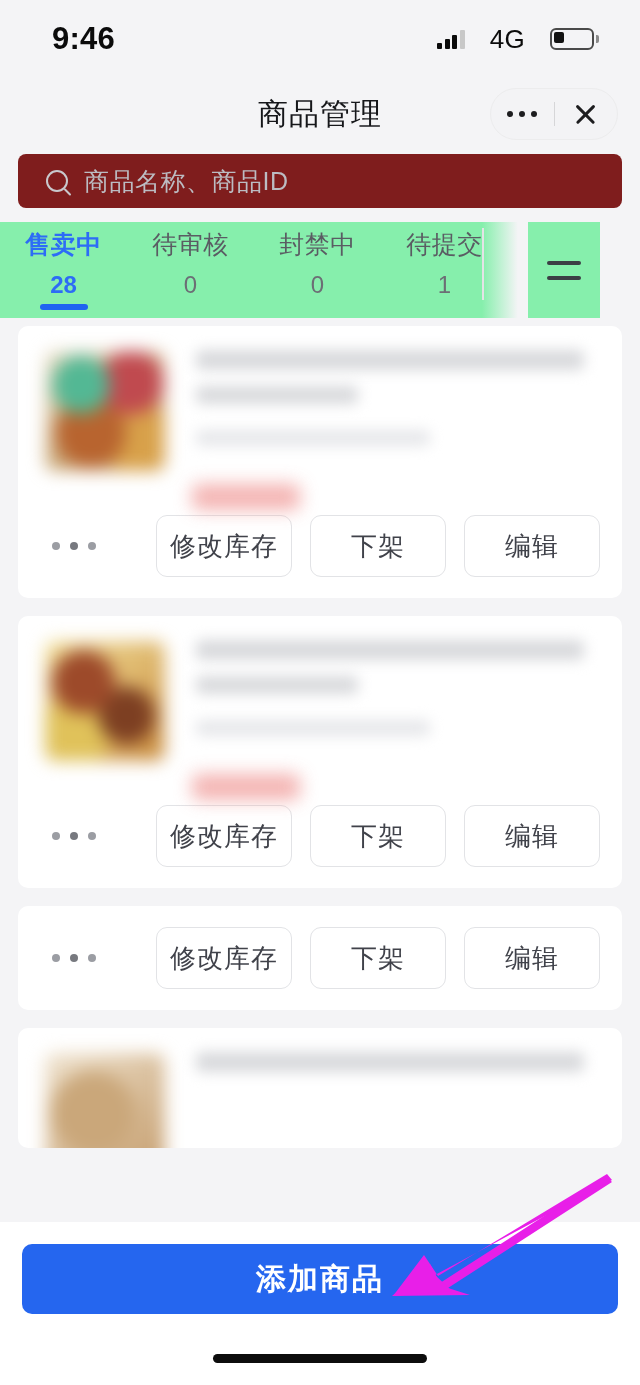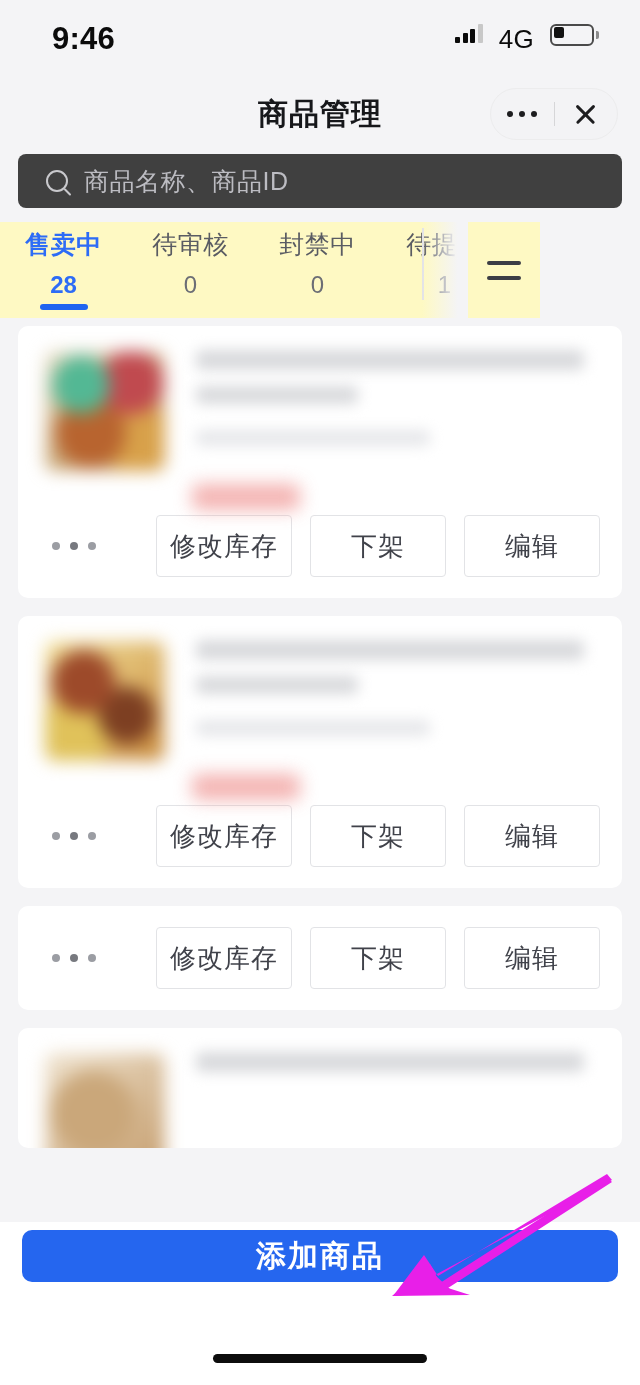--- a/index.html
+++ b/index.html
@@ -22,21 +22,21 @@
     width: 640px; height: 78px;
     display: flex; align-items: center;
     justify-content: space-between;
     padding: 0 46px 0 52px;
     background: #f4f4f6;
   }
   .clock {
     font-size: 31px; font-weight: 600;
     color: #0b0b0b; letter-spacing: .2px;
   }
-  .status-right { display: flex; align-items: flex-start; gap: 16px; }
+  .status-right { display: flex; align-items: center; gap: 25px; }
   .signal-dots { display: flex; align-items: flex-end; gap: 2.5px; height: 19px; }
   .signal-dots i {
     display: block; width: 5px; background: #0b0b0b;
     border-radius: 1px;
   }
   .sd1 { height: 6px; }
   .sd2 { height: 10px; }
   .sd3 { height: 14px; }
   .sd4 { height: 19px; background: #c8c8c8 !important; }
   .netlabel { font-size: 26px; font-weight: 500; color: #0b0b0b; letter-spacing: .3px; }
@@ -58,21 +58,21 @@
 
   
   .navbar {
     position: absolute; top: 78px; left: 0;
     width: 640px; height: 73px;
     background: #f4f4f6;
   }
   .nav-title {
     position: absolute; left: 0; right: 0; top: 16px;
     text-align: center;
-    font-size: 30px; font-weight: 700; color: #16171a;
+    font-size: 30px; font-weight: 400; color: #16171a;
     letter-spacing: 1px;
   }
   .capsule {
     position: absolute; right: 22px; top: 10px;
     width: 128px; height: 52px;
     background: #f3f3f5;
     border: 1px solid #ececed;
     border-radius: 26px;
     display: flex; align-items: center;
   }
@@ -93,43 +93,43 @@
     position: absolute; width: 25px; height: 2.6px;
     background: #1d1d1f; border-radius: 2px;
   }
   .capsule-close i:first-child { transform: rotate(45deg); }
   .capsule-close i:last-child  { transform: rotate(-45deg); }
 
   
   .searchwrap {
     position: absolute; top: 154px; left: 18px;
     width: 604px; height: 54px;
-    background: #404040; border-radius: 8px;
+    background: #7f1d1d; border-radius: 8px;
     display: flex; align-items: center; padding: 0 0 0 28px;
   }
   .mag {
     width: 22px; height: 22px; border-radius: 50%;
     border: 2px solid #c9c9cd; position: relative; flex: none;
   }
   .mag::after {
     content: ""; position: absolute;
     right: -6px; bottom: -3px;
     width: 9px; height: 2px; background: #c9c9cd;
     border-radius: 2px; transform: rotate(45deg);
   }
   .search-ph {
     margin-left: 16px; font-size: 25px; color: #bcbcc2;
     letter-spacing: .5px;
   }
 
   
   .tabsbar {
     position: absolute; top: 222px; left: 0;
-    width: 540px; height: 96px;
-    background: #fef9c3;
+    width: 600px; height: 96px;
+    background: #86efac;
     display: flex; align-items: flex-start;
   }
   .tabs-scroll {
     position: relative;
     width: 568px; height: 96px;
     overflow: hidden;
     display: flex;
   }
   .tab {
     width: 127px; flex: none;
@@ -238,37 +238,37 @@
     padding: 0 22px 0 34px; gap: 18px;
   }
   .more-dots { display: flex; align-items: center; gap: 10px; width: 86px; flex: none; }
   .more-dots span {
     width: 8px; height: 8px; border-radius: 50%;
     background: #9b9da3; display: block;
   }
   .more-dots span:nth-child(2) { background: #77797f; }
   .act-btn {
     flex: 1; height: 62px;
-    border: 1.5px solid #e2e3e6; border-radius: 4px;
+    border: 1.5px solid #e2e3e6; border-radius: 11px;
     background: #fff; color: #40424a;
     font-size: 26px; font-family: inherit;
     display: flex; align-items: center; justify-content: center;
     letter-spacing: 1px;
   }
   .card-partial .card-body { height: 120px; }
 
   
   .footer {
     position: absolute; left: 0; bottom: 0;
     width: 640px; height: 163px;
     background: #ffffff;
   }
   .add-btn {
-    position: absolute; left: 22px; top: 8px;
-    width: 596px; height: 52px;
+    position: absolute; left: 22px; top: 22px;
+    width: 596px; height: 70px;
     background: #2566ef; border-radius: 10px;
     border: none; color: #fff;
     font-size: 30px; font-weight: 700; letter-spacing: 2px;
     font-family: inherit;
     display: flex; align-items: center; justify-content: center;
   }
   .home-indicator {
     position: absolute; left: 50%; bottom: 22px;
     transform: translateX(-50%);
     width: 214px; height: 9px;

